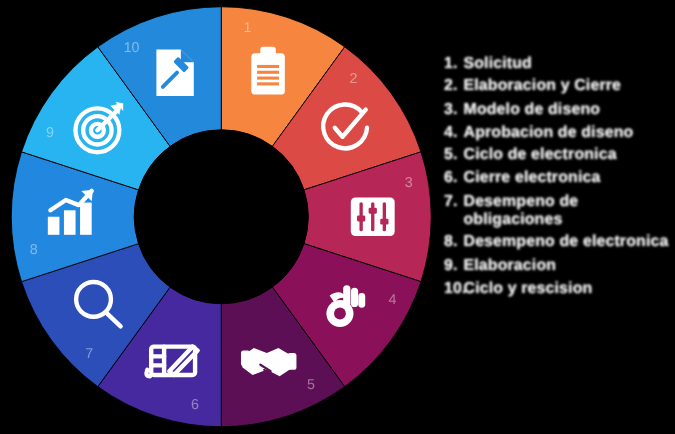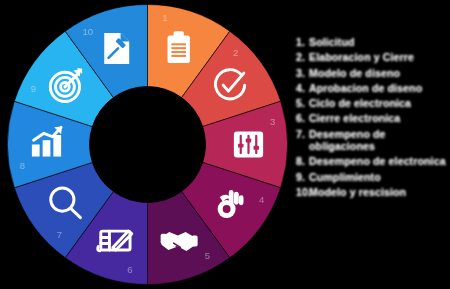--- a/index.html
+++ b/index.html
@@ -227,22 +227,22 @@
         <li>
           <span class="idx">7.</span>
           <span class="txt">Desempeno de obligaciones</span>
         </li>
         <li>
           <span class="idx">8.</span>
           <span class="txt">Desempeno de electronica</span>
         </li>
         <li>
           <span class="idx">9.</span>
-          <span class="txt">Cumplimiento</span>
+          <span class="txt">Elaboracion</span>
         </li>
         <li>
           <span class="idx">10.</span>
-          <span class="txt">Modelo y rescision</span>
+          <span class="txt">Ciclo y rescision</span>
         </li>
       </ol>
   </div>
 
 </div>
 
 </body></html>

